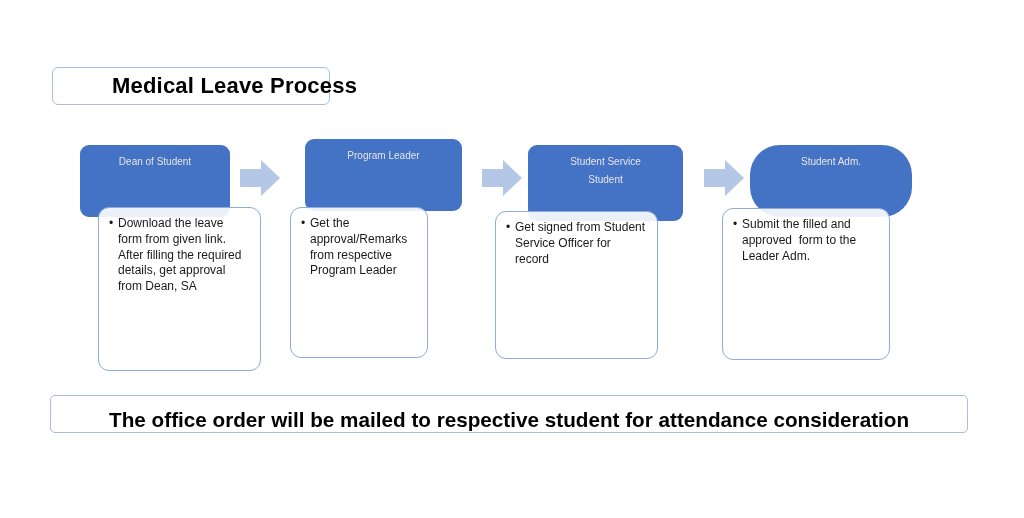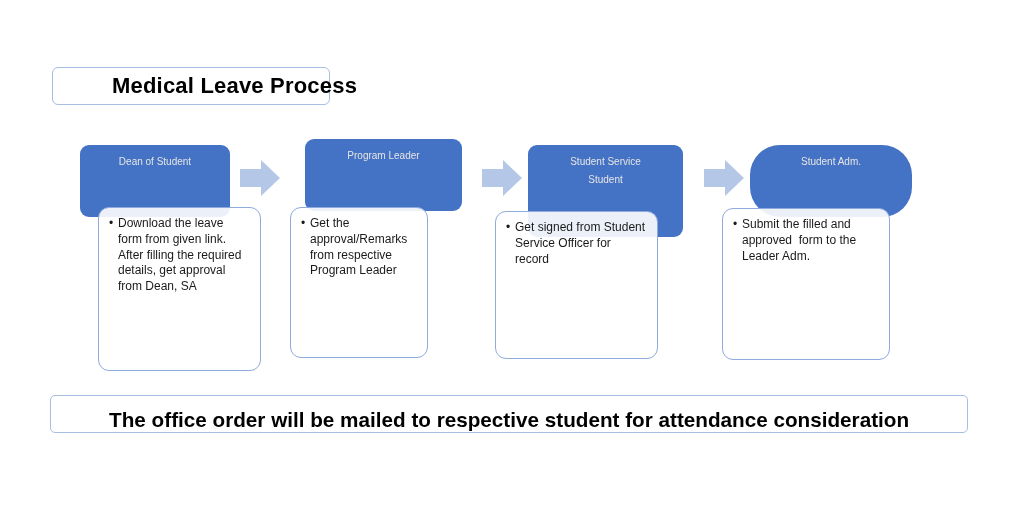--- a/index.html
+++ b/index.html
@@ -161,21 +161,21 @@
       </div>
     </div>
   </div>
 
   <div class="arrow" style="left:480px; top:158px;">
     <svg width="44" height="40" viewBox="0 0 44 40">
       <polygon points="2,11 23,11 23,2 42,20 23,38 23,29 2,29" fill="#B4C7E7"></polygon>
     </svg>
   </div>
 
-  <div class="step-header" style="left:528px; top:145px; width:155px; height:92px;">
+  <div class="step-header" style="left:528px; top:145px; width:155px; height:76px;">
     <span class="hdr-line">Student Service</span>
     <span class="hdr-line">Student</span>
   </div>
   <div class="step-body" style="left:495px; top:211px; width:163px; height:148px;">
     <div class="body-inner">
       <div class="bullet-row">
         <span class="bullet-dot">•</span>
         <span class="bullet-text">Get signed from Student Service Officer for record</span>
       </div>
     </div>

